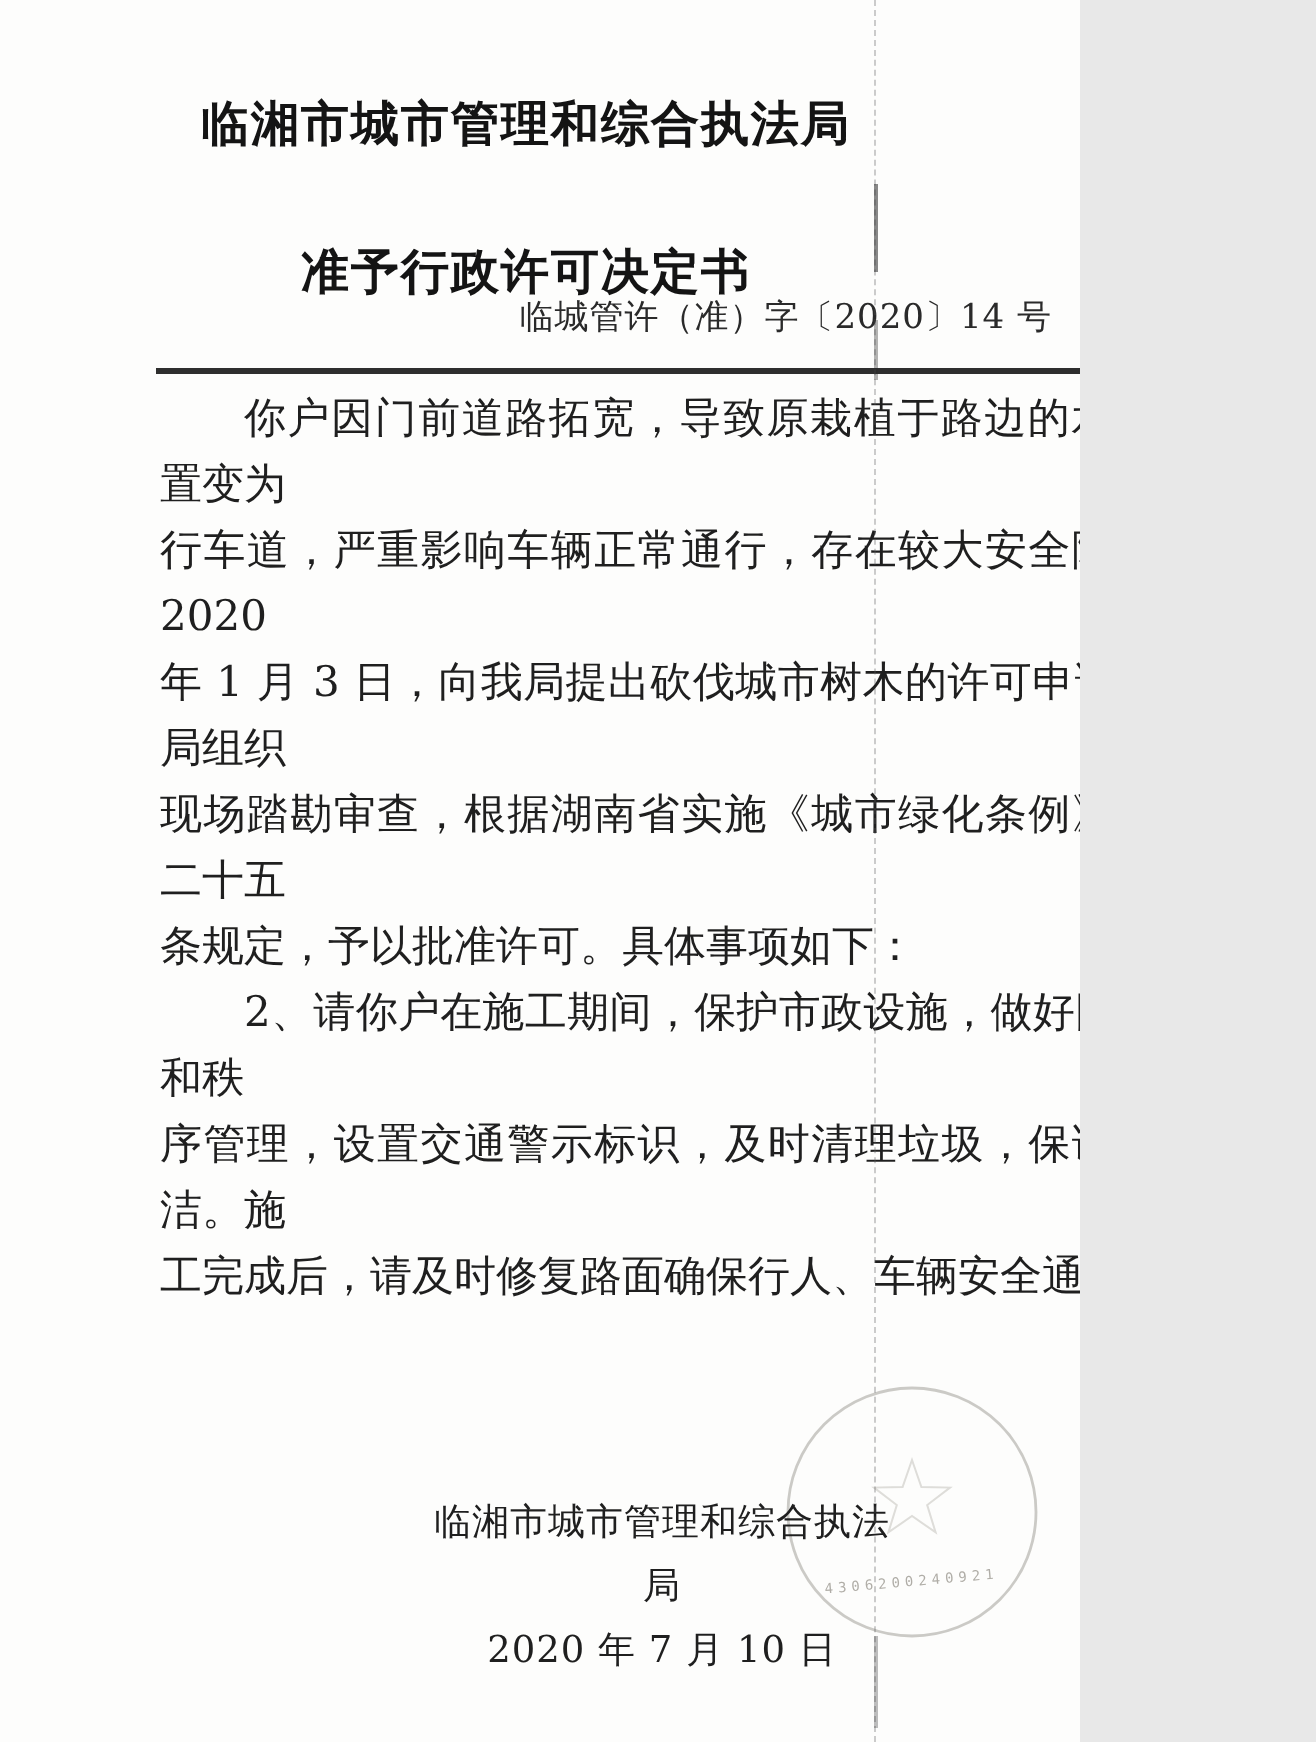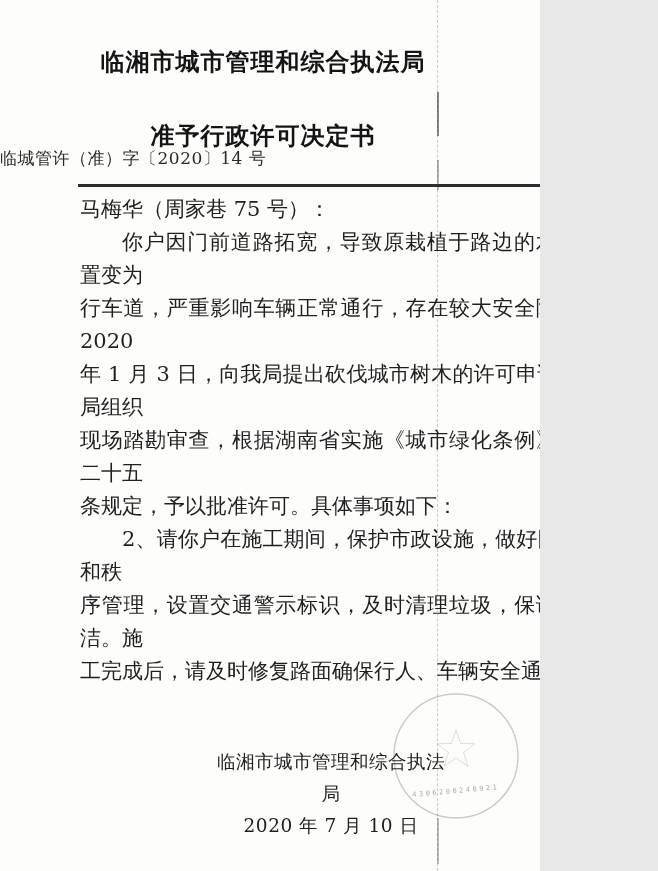--- a/index.html
+++ b/index.html
@@ -26,21 +26,21 @@
     font-family:"DejaVu Sans","Liberation Sans",sans-serif;
     font-weight:bold;
     font-size:24px;
     letter-spacing:1px;
     color:var(--title-ink);
   }
   .doc-title.line1{top:46px;}
   .doc-title.line2{top:92px;margin-top:28px;}
   .doc-number{
     position:absolute;top:147px;left:0;right:14px;
-    text-align:left;
+    text-align:right;
     font-size:17px;
     letter-spacing:.5px;
     color:#2a2a2a;
   }
   .rule{
     position:absolute;top:184px;left:78px;
     width:546px;height:3px;
     background:var(--rule);
   }
   .content{
@@ -91,21 +91,20 @@
 
   <div class="doc-title line1">临湘市城市管理和综合执法局</div>
 
   <div class="doc-title line2">准予行政许可决定书</div>
 
   <div class="doc-number">临城管许（准）字〔2020〕14 号</div>
 
   <div class="rule"></div>
 
   <div class="content">
-    <div class="salutation">马梅华（周家巷 75 号）：</div>
     <p class="para">你户因门前道路拓宽，导致原栽植于路边的水杉树位置变为
 行车道，严重影响车辆正常通行，存在较大安全隐患，于 2020
 年 1 月 3 日，向我局提出砍伐城市树木的许可申请。经我局组织
 现场踏勘审查，根据湖南省实施《城市绿化条例》办法第二十五
 条规定，予以批准许可。具体事项如下：</p>
     <p class="para">2、请你户在施工期间，保护市政设施，做好围场作业和秩
 序管理，设置交通警示标识，及时清理垃圾，保证路面清洁。施
 工完成后，请及时修复路面确保行人、车辆安全通行，。</p>
   </div>
 

